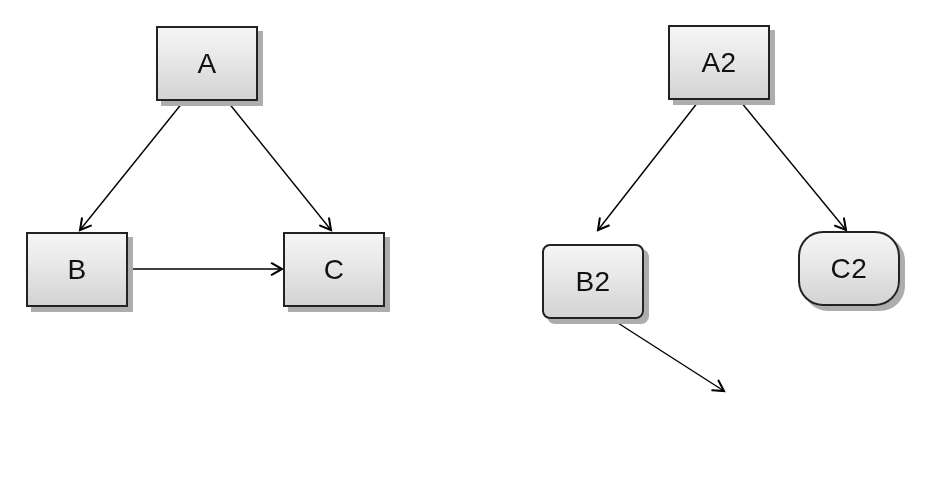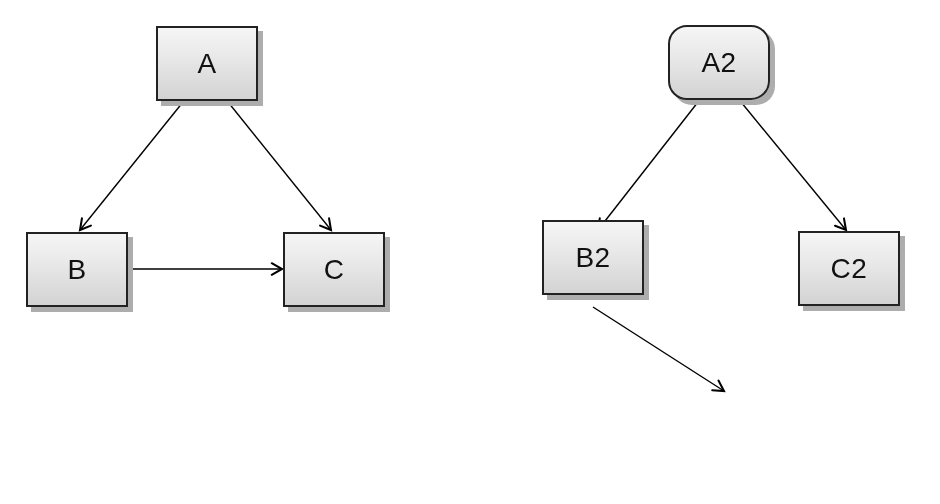--- a/index.html
+++ b/index.html
@@ -37,23 +37,23 @@
   .node-label {
     font-size: 28px;
     color: #111111;
     letter-spacing: 0.5px;
     user-select: none;
   }
   
   .pos-A  { left: 156px; top: 26px;  }
   .pos-B  { left: 26px;  top: 232px; }
   .pos-C  { left: 283px; top: 232px; }
-  .pos-A2 { left: 668px; top: 25px; border-radius: 19px;  }
-  .pos-B2 { left: 542px; top: 220px; }
-  .pos-C2 { left: 798px; top: 231px; }
+  .pos-A2 { left: 668px; top: 25px;  }
+  .pos-B2 { left: 542px; top: 244px; border-radius: 8px; }
+  .pos-C2 { left: 798px; top: 231px; border-radius: 25px; }
   .pos-C3 { left: 676px; top: 392px; }
   .edge {
     stroke: #000000;
     stroke-width: 1.4;
     fill: none;
   }
 </style>
 </head>
 <body>
 

